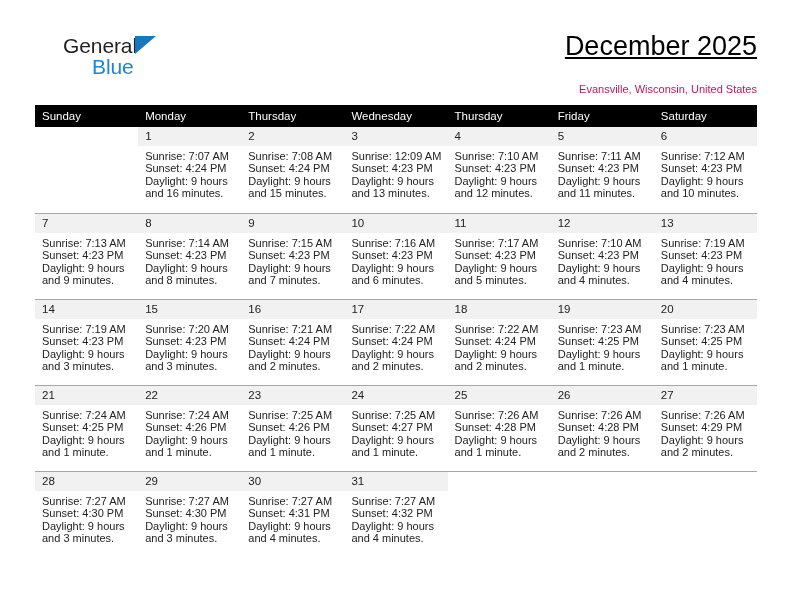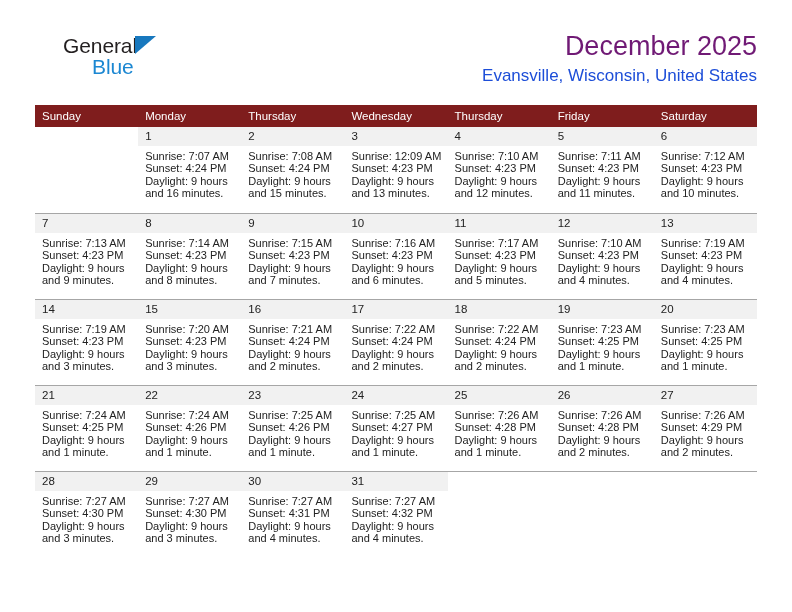--- a/index.html
+++ b/index.html
@@ -67,43 +67,44 @@
 
   .title-wrap {
     position: absolute;
     right: 0;
     top: 0;
     text-align: right;
   }
   .cal-title {
     font-size: 27px;
     line-height: 32px;
-    color: #701a75;
+    color: #000000;
     font-weight: normal;
     white-space: nowrap;
+    text-decoration: underline;
   }
   .cal-subtitle {
-    margin-top: 5px;
-    font-size: 17px;
+    margin-top: 19px;
+    font-size: 11px;
     line-height: 17px;
-    color: #1d4ed8;
+    color: #be185d;
     white-space: nowrap;
   }
 
   
   .calendar {
     position: absolute;
     left: 35px;
     top: 105px;
     width: 722px;
     border-collapse: collapse;
     table-layout: fixed;
   }
   .calendar th {
-    background: #7f1d1d;
+    background: #000000;
     color: #ffffff;
     font-size: 11.5px;
     font-weight: normal;
     text-align: left;
     padding: 5px 0 5px 7px;
     height: 11px;
     border: none;
   }
   .calendar td {
     vertical-align: top;

